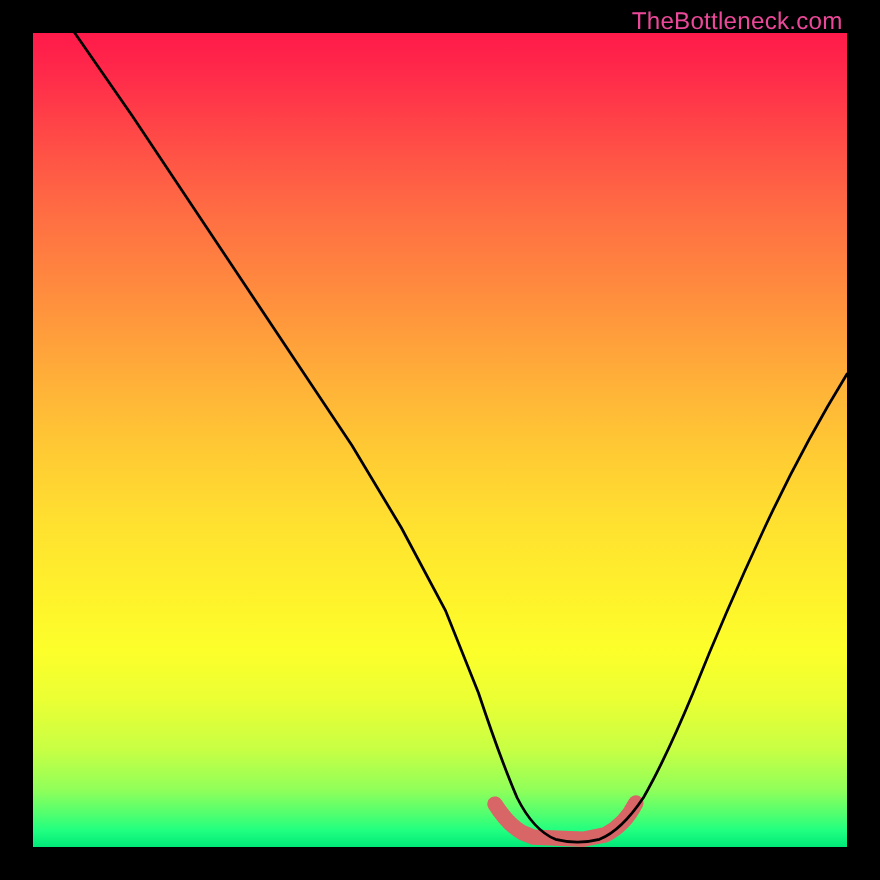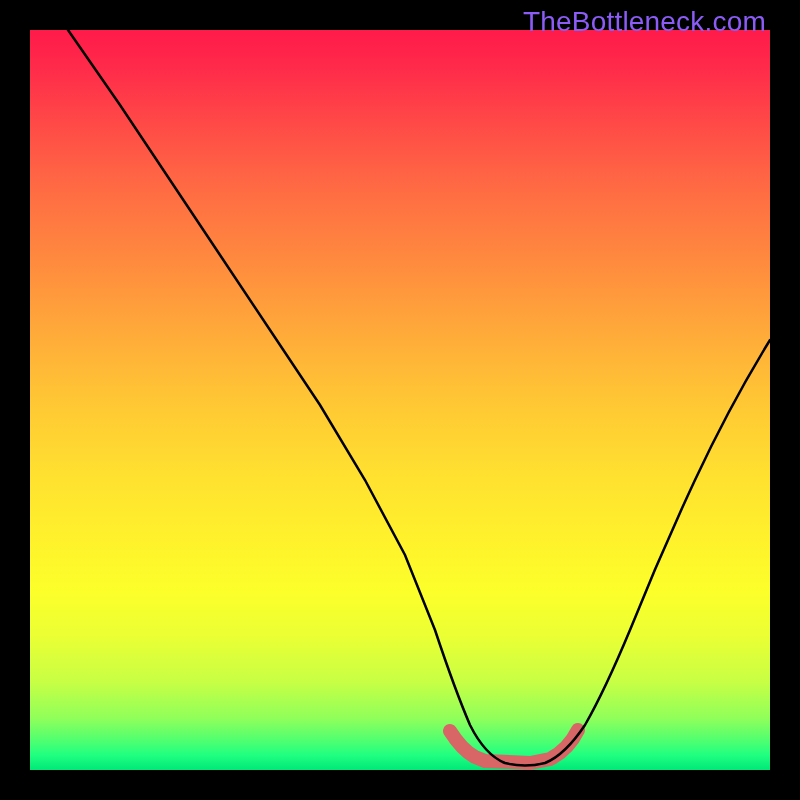--- a/index.html
+++ b/index.html
@@ -30,22 +30,22 @@
       #50ff70 96%,
       #20ff80 98%,
       #00e878 100%
     );
   }
 
   .watermark {
     position: absolute;
     top: 6px;
     right: 34px;
-    color: #8b5cf6;
-    font-size: 28px;
+    color: #ec4899;
+    font-size: 22px;
     font-weight: 400;
     letter-spacing: 0.2px;
   }
 
   svg.curve-layer {
     position: absolute;
     left: 30px;
     top: 30px;
     width: 740px;
     height: 740px;

